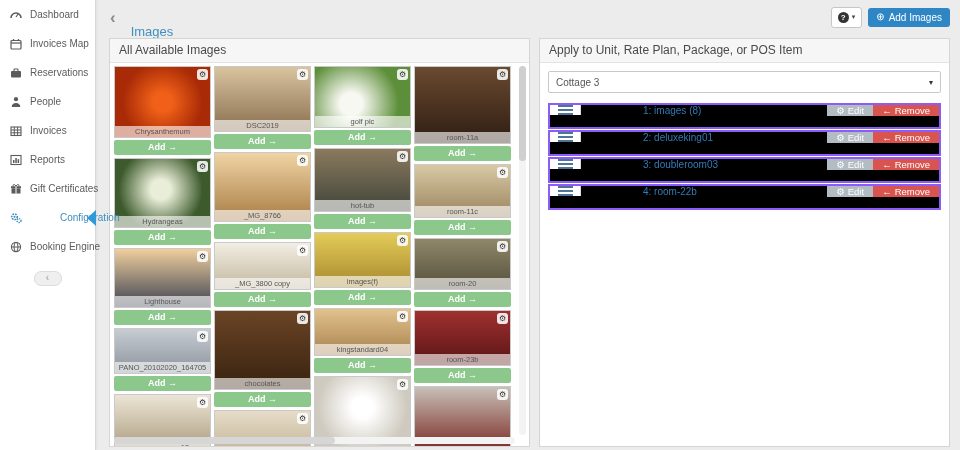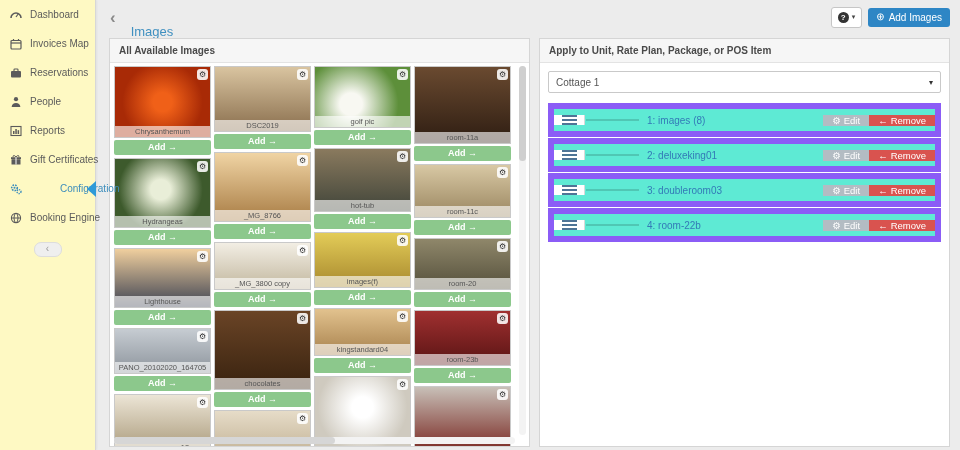--- a/index.html
+++ b/index.html
@@ -1,19 +1,19 @@
 <!DOCTYPE html>
 <html><head>
 <meta charset="utf-8">
 <style>
   html,body{margin:0;padding:0;background:#dcdcdc;}
   .app{position:relative;width:960px;height:450px;overflow:hidden;background:#ececec;
        font-family:"Liberation Sans",sans-serif;-webkit-font-smoothing:antialiased;}
   
-  .sidebar{position:absolute;left:0;top:0;width:95px;height:100%;background:#fef9c3;
+  .sidebar{position:absolute;left:0;top:0;width:95px;height:100%;background:#ffffff;
            border-right:1px solid #d7d7d7;z-index:3;box-shadow:1px 0 2px rgba(0,0,0,.05);}
   .side-item{position:relative;display:flex;align-items:center;gap:7px;height:29px;
              padding-left:9px;color:#5b5b5b;font-size:10px;cursor:pointer;}
   .side-item.active{color:#3c8dbc;gap:37px;}
   .sicon{width:14px;display:flex;justify-content:center;color:inherit;flex:0 0 14px;}
   .slabel{white-space:nowrap;}
   .active-arrow{position:absolute;right:-1px;top:50%;margin-top:-8px;width:0;height:0;
                 border:8px solid transparent;border-right:9px solid #2f9ad8;border-left:0;}
   .collapse-btn{margin:10px auto 0;width:26px;height:13px;background:#efefef;border:1px solid #ddd;
                 border-radius:7px;color:#9a9a9a;font-size:10px;line-height:11px;text-align:center;cursor:pointer;}
@@ -30,21 +30,21 @@
   .caret{font-size:7px;color:#444;}
   .add-images-btn{display:flex;align-items:center;gap:4px;background:#2e86c5;color:#fff;
                   font-size:10px;height:19px;padding:0 8px;border-radius:3px;cursor:pointer;}
   .plus{font-size:10px;line-height:1;}
   
   .panels{position:absolute;left:13px;right:10px;top:38px;bottom:3px;display:flex;gap:9px;}
   .panel{background:#fff;border:1px solid #d5d5d5;box-sizing:border-box;}
   .left-panel{width:421px;flex:0 0 421px;display:flex;flex-direction:column;}
   .right-panel{flex:1;display:flex;flex-direction:column;}
   .panel-h{height:23px;line-height:23px;padding:0 9px;background:#f6f6f6;border-bottom:1px solid #e3e3e3;
-           color:#4a4a4a;font-size:10px;flex:0 0 23px;font-weight:bold;}
+           color:#4a4a4a;font-size:12px;flex:0 0 23px;}
   
   .grid-wrap{position:relative;flex:1;overflow:hidden;padding:3px 14px 8px 4px;display:flex;gap:3px;}
   .img-col{width:97px;flex:0 0 97px;}
   .card{margin-bottom:3px;}
   .ph{position:relative;box-sizing:border-box;border:1px solid #c9c9c9;cursor:pointer;}
   .gear-badge{position:absolute;top:2px;right:2px;width:11px;height:11px;background:rgba(255,255,255,.88);
               border-radius:3px;color:#333;font-size:8px;line-height:11px;text-align:center;cursor:pointer;}
   .img-label{position:absolute;left:0;right:0;bottom:0;background:rgba(255,255,255,.62);color:#555;
              font-size:7.5px;text-align:center;padding:1px 0;white-space:nowrap;overflow:hidden;}
   .add-btn{height:15px;background:#8cc88c;color:#fff;font-size:9px;font-weight:bold;text-align:center;
@@ -52,21 +52,21 @@
   .add-btn .arr{font-weight:bold;}
   .vscroll{position:absolute;right:3px;top:3px;bottom:11px;width:7px;background:#f3f3f3;border-radius:4px;}
   .vthumb{width:7px;height:95px;background:#cfcfcf;border-radius:4px;}
   .hscroll{position:absolute;left:4px;right:14px;bottom:2px;height:7px;background:#f3f3f3;border-radius:4px;}
   .hthumb{height:7px;width:55%;background:#d6d6d6;border-radius:4px;}
   
   .apply-body{padding:8px;flex:1;}
   .select{display:flex;align-items:center;height:20px;border:1px solid #c9c9c9;border-radius:2px;
           padding:0 7px;font-size:10px;color:#555;margin-bottom:10px;background:#fff;cursor:pointer;}
   .select .caret{margin-left:auto;font-size:8px;color:#333;}
-  .row{display:flex;align-items:center;height:22px;border:6px solid #8b5cf6;background:#5eead4;margin-bottom:1px;}
+  .row{display:flex;align-items:flex-start;height:22px;border:2px solid #8b5cf6;background:#000000;margin-bottom:1px;}
   .handle{flex:0 0 30px;display:flex;flex-direction:column;justify-content:center;gap:2px;align-items:center;
           border-right:1px solid #d9d9d9;background:#fff;cursor:grab;}
   .handle i{display:block;width:15px;height:2px;background:#4e7496;}
   .rthumb{flex:0 0 53px;margin:1px 0 1px 1px;border:1px solid rgba(0,0,0,.15);box-sizing:border-box;}
   .rlink{display:flex;align-items:center;margin-left:8px;font-size:10px;color:#337ab7;text-decoration:none;cursor:pointer;}
   .sp{flex:1;}
   .btn-edit,.btn-remove{border:none;color:#fff;font-size:9.5px;display:flex;align-items:center;gap:3px;
                         padding:0 9px;cursor:pointer;font-family:inherit;}
   .btn-edit{background:#b3bcc3;}
   .btn-remove{background:#d9534f;}
@@ -108,20 +108,32 @@
           <span class="slabel">Reservations</span>
         </div>
         <div class="side-item">
           <span class="sicon">
             <svg viewBox="0 0 12 12" width="12" height="12">
               <circle cx="6" cy="3.2" r="2.1" fill="currentColor"></circle>
               <path d="M1.6 11c.2-2.6 2-4 4.4-4s4.2 1.4 4.4 4z" fill="currentColor"></path>
             </svg>
           </span>
           <span class="slabel">People</span>
+        </div>
+        <div class="side-item">
+          <span class="sicon">
+            <svg viewBox="0 0 12 12" width="12" height="12">
+              <rect x="1" y="2" width="10" height="8.5" fill="none" stroke="currentColor" stroke-width="1.1"></rect>
+              <line x1="1" y1="5" x2="11" y2="5" stroke="currentColor"></line>
+              <line x1="1" y1="7.8" x2="11" y2="7.8" stroke="currentColor"></line>
+              <line x1="4.3" y1="2" x2="4.3" y2="10.5" stroke="currentColor"></line>
+              <line x1="7.6" y1="2" x2="7.6" y2="10.5" stroke="currentColor"></line>
+            </svg>
+          </span>
+          <span class="slabel">Invoices</span>
         </div>
         <div class="side-item">
           <span class="sicon">
             <svg viewBox="0 0 12 12" width="12" height="12">
               <rect x="1" y="1.5" width="10" height="9" fill="none" stroke="currentColor" stroke-width="1.1"></rect>
               <rect x="3" y="6" width="1.5" height="3" fill="currentColor"></rect>
               <rect x="5.3" y="4" width="1.5" height="5" fill="currentColor"></rect>
               <rect x="7.6" y="5.2" width="1.5" height="3.8" fill="currentColor"></rect>
             </svg>
           </span>
@@ -332,21 +344,21 @@
           <div class="hscroll">
               <div class="hthumb"></div>
             </div>
         </div>
       </section>
 
       <section class="panel right-panel">
         <header class="panel-h">Apply to Unit, Rate Plan, Package, or POS Item</header>
         <div class="apply-body">
           <div class="select">
-            <span>Cottage 1</span>
+            <span>Cottage 3</span>
             <span class="caret">▾</span>
           </div>
           <div id="rows">
               <div class="row">
                 <div class="handle">
                   <i></i>
                   <i></i>
                   <i></i>
                 </div>
                 <div class="rthumb" style="background:linear-gradient(180deg, #a8bece, #5c7e96)"></div>

